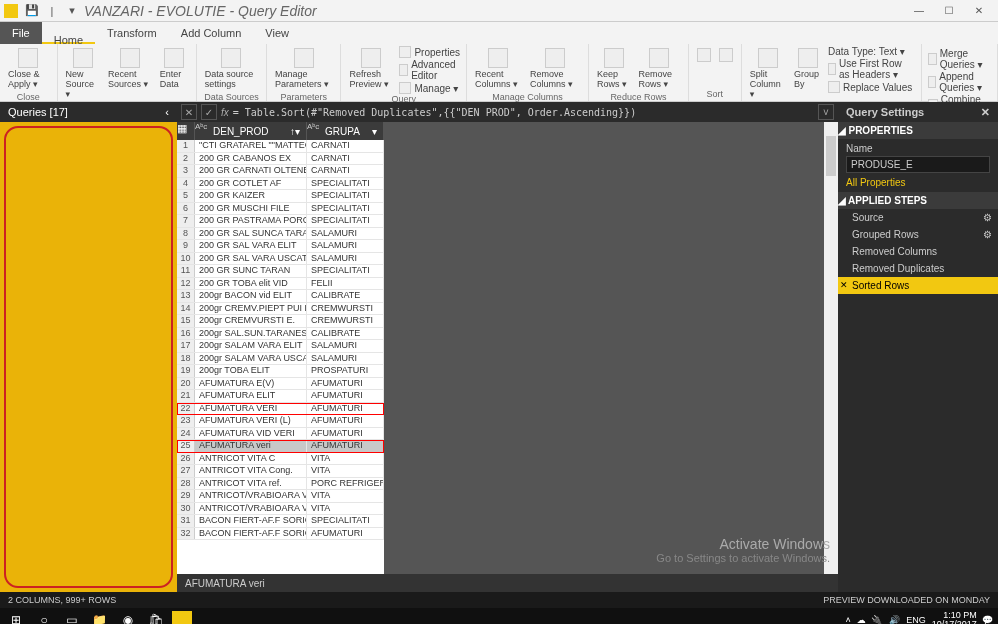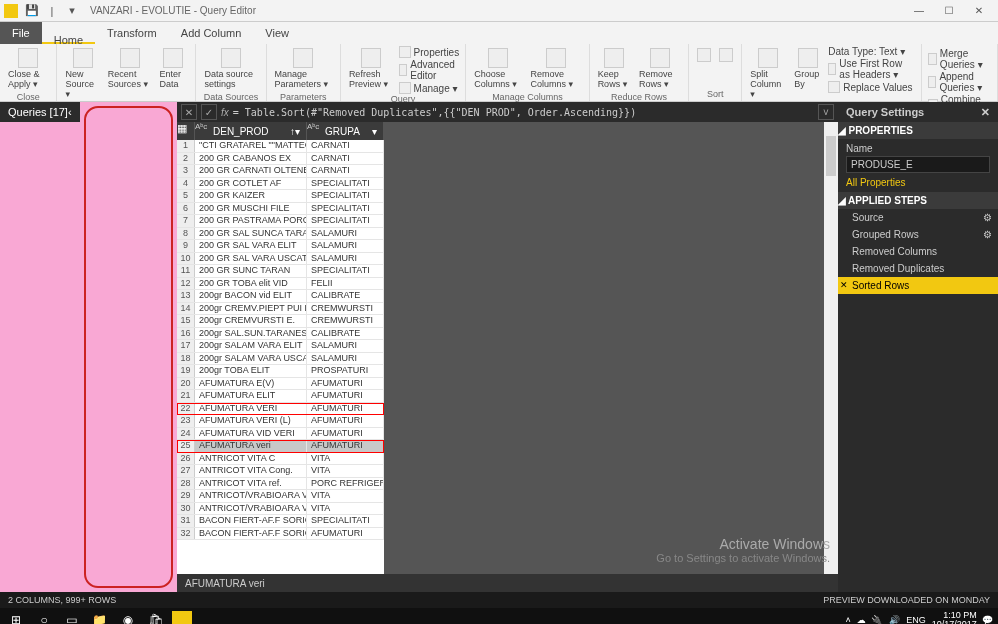--- a/index.html
+++ b/index.html
@@ -1,21 +1,21 @@
 <!DOCTYPE html>
 <html><head>
 <meta charset="utf-8">
 <style>
 * { margin: 0; padding: 0; box-sizing: border-box; font-family: "Segoe UI", sans-serif; }
 body { width: 998px; height: 624px; background: #1a1a1a; overflow: hidden; font-size: 11px; }
 
 .titlebar { height: 22px; background: #f3f3f3; display: flex; align-items: center; padding: 0 4px; border-bottom: 1px solid #ccc; }
 .titlebar .icon-app { width: 14px; height: 14px; background: #f2c811; margin-right: 4px; }
 .titlebar .qat-icon { width: 14px; height: 14px; margin: 0 3px; display: flex; align-items: center; justify-content: center; color: #555; }
-.titlebar .title { margin-left: 8px; color: #666; font-size: 10px; }
+.titlebar .title { margin-left: 2px; color: #666; font-size: 14px; font-style: italic; }
 .titlebar .spacer { flex: 1; }
 .titlebar .winbtn { width: 30px; height: 22px; display: flex; align-items: center; justify-content: center; color: #555; font-size: 10px; }
 
 .menubar { height: 22px; background: #f3f3f3; display: flex; align-items: stretch; }
 .menubar .file { background: #555; color: #fff; padding: 0 12px; display: flex; align-items: center; }
 .menubar .tab { padding: 0 12px; display: flex; align-items: center; color: #444; }
 .menubar .tab.active { border-bottom: 2px solid #f2c811; margin-top: 16px; }
 
 .ribbon { height: 58px; background: #f3f3f3; display: flex; border-bottom: 1px solid #ccc; }
 .ribbon-group { border-right: 1px solid #ddd; padding: 2px 6px; display: flex; flex-direction: column; align-items: center; justify-content: space-between; }
@@ -23,21 +23,21 @@
 .rbtn { display: flex; flex-direction: column; align-items: center; justify-content: flex-start; min-width: 32px; padding: 2px; }
 .rbtn .ricon { width: 20px; height: 20px; background: #eee; border: 1px solid #ccc; margin-bottom: 2px; }
 .rbtn .rlabel { font-size: 9px; color: #444; text-align: left; line-height: 1.1; }
 .ribbon-group .glabel { font-size: 9px; color: #666; text-align: center; }
 .ribbon-group .vlist { display: flex; flex-direction: column; gap: 1px; font-size: 10px; color: #444; }
 .ribbon-group .vlist div { display: flex; align-items: center; gap: 3px; }
 .mini-icon { width: 12px; height: 12px; background: #eee; border: 1px solid #ccc; display: inline-block; }
 
 .content { display: flex; height: 490px; }
 
-.queries-pane { width: 177px; background: #f9a8d4; display: flex; flex-direction: row; }
+.queries-pane { width: 177px; background: #eab308; display: flex; flex-direction: column; }
 .queries-header { height: 20px; background: #2b2b2b; color: #fff; display: flex; align-items: center; justify-content: space-between; padding: 0 8px; font-size: 11px; }
 .queries-body { flex: 1; margin: 4px; border: 2px solid #cc2222; border-radius: 14px; }
 
 .main-pane { flex: 1; background: #555; display: flex; flex-direction: column; position: relative; }
 .formula-bar { height: 20px; background: #2b2b2b; display: flex; align-items: center; padding: 0 4px; gap: 4px; }
 .formula-bar .fbtn { width: 16px; height: 16px; color: #aaa; display: flex; align-items: center; justify-content: center; font-size: 10px; border: 1px solid #555; }
 .formula-bar .fx { color: #aaa; font-style: italic; font-size: 10px; }
 .formula-bar input { flex: 1; background: #2b2b2b; border: none; color: #ccc; font-size: 10px; font-family: Consolas, monospace; outline: none; }
 
 .grid-wrap { flex: 1; overflow: hidden; background: #555; display: flex; }
@@ -180,21 +180,21 @@
             <span>Manage ▾</span>
           </div>
       </div>
     </div>
     <div class="glabel">Query</div>
   </div>
   <div class="ribbon-group">
     <div class="buttons">
       <div class="rbtn">
           <div class="ricon"></div>
-          <div class="rlabel">Choose
+          <div class="rlabel">Recent
 Columns ▾</div>
         </div>
       <div class="rbtn">
           <div class="ricon"></div>
           <div class="rlabel">Remove
 Columns ▾</div>
         </div>
     </div>
     <div class="glabel">Manage Columns</div>
   </div>

